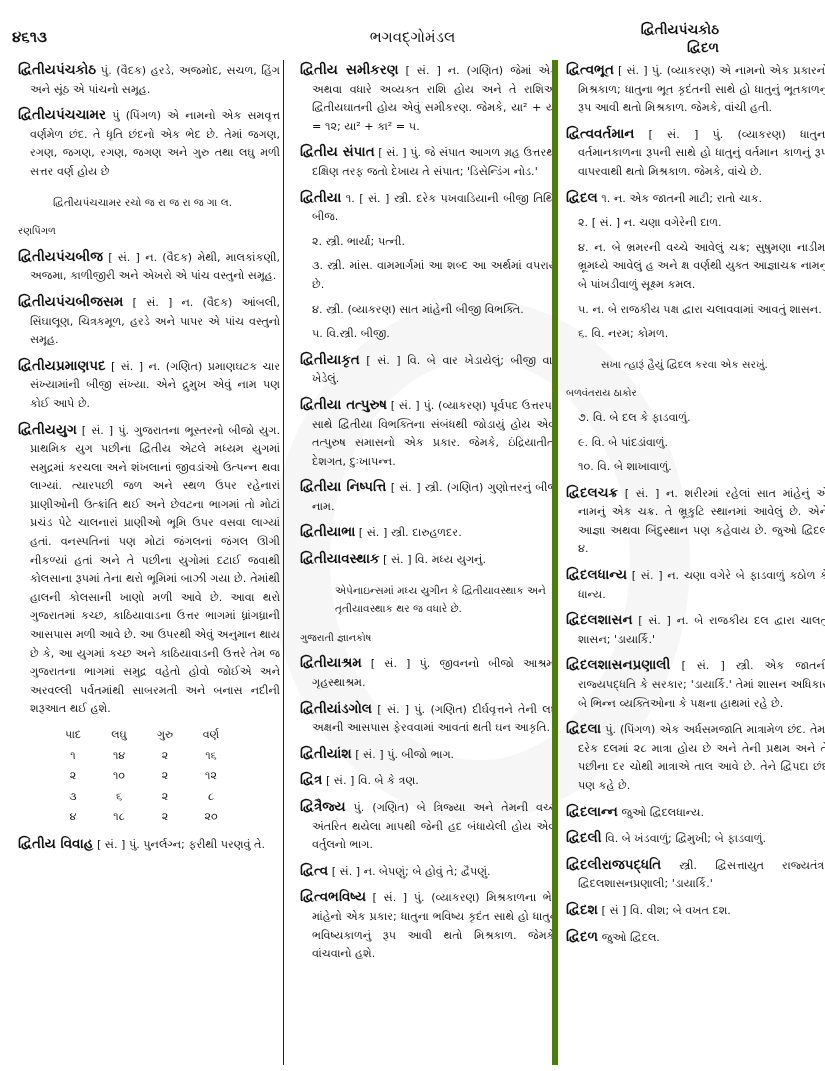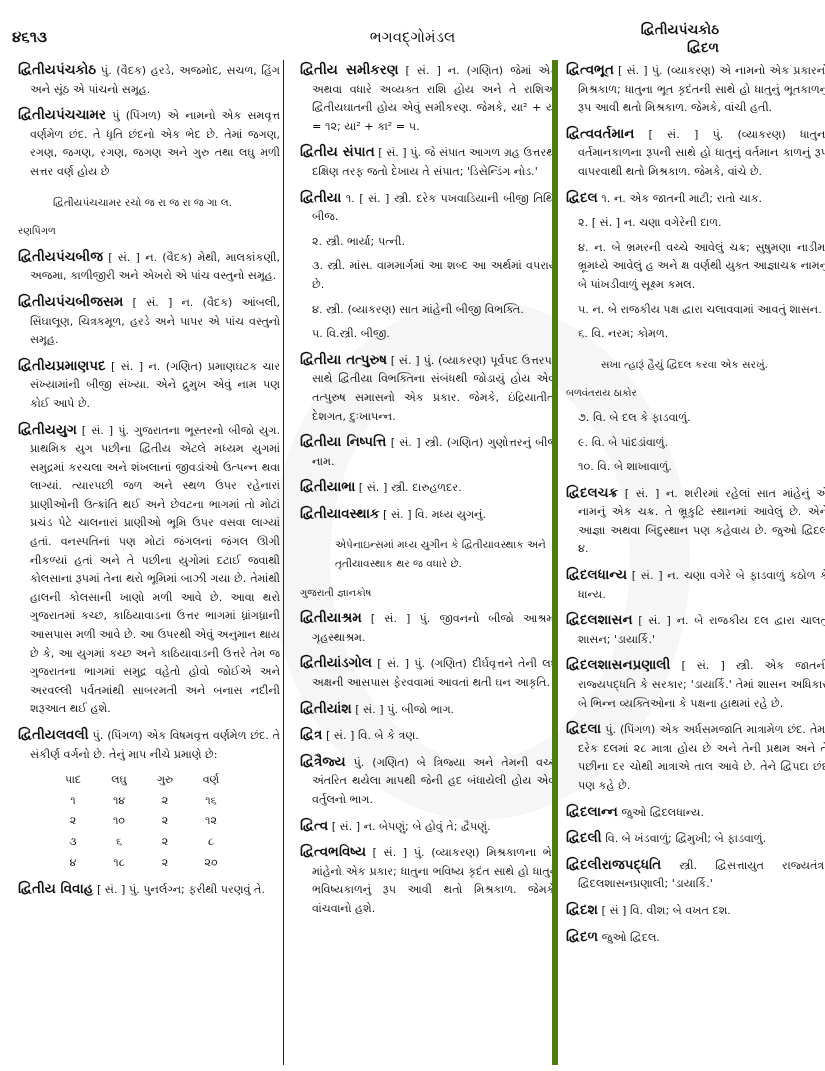--- a/index.html
+++ b/index.html
@@ -44,21 +44,20 @@
 
     <div class="col c1">
       <p class="entry"><span class="hw">દ્વિતીયપંચકોઠ</span><span> પું. (વૈદક) હરડે, અજમોદ, સચળ, હિંગ અને સૂંઠ એ પાંચનો સમૂહ.</span></p>
       <p class="entry"><span class="hw">દ્વિતીયપંચચામર</span><span> પું (પિંગળ) એ નામનો એક સમવૃત્ત વર્ણમેળ છંદ. તે ધૃતિ છંદનો એક ભેદ છે. તેમાં જગણ, રગણ, જગણ, રગણ, જગણ અને ગુરુ તથા લઘુ મળી સત્તર વર્ણ હોય છે</span></p>
       <p class="quote">દ્વિતીયપંચચામર રચો જ રા જ રા જ ગા લ.</p>
       <p class="qsrc">રણપિંગળ</p>
       <p class="entry"><span class="hw">દ્વિતીયપંચબીજ</span><span> [ સં. ] ન. (વૈદક) મેથી, માલકાંકણી, અજમા, કાળીજીરી અને એખરો એ પાંચ વસ્તુનો સમૂહ.</span></p>
       <p class="entry"><span class="hw">દ્વિતીયપંચબીજસમ</span><span> [ સં. ] ન. (વૈદક) આંબલી, સિંઘાલૂણ, ચિત્રકમૂળ, હરડે અને પાપર એ પાંચ વસ્તુનો સમૂહ.</span></p>
       <p class="entry"><span class="hw">દ્વિતીયપ્રમાણપદ</span><span> [ સં. ] ન. (ગણિત) પ્રમાણઘટક ચાર સંખ્યામાંની બીજી સંખ્યા. એને દ્રુમુખ એવું નામ પણ કોઈ આપે છે.</span></p>
       <p class="entry"><span class="hw">દ્વિતીયયુગ</span><span> [ સં. ] પું. ગુજરાતના ભૂસ્તરનો બીજો યુગ. પ્રાથમિક યુગ પછીના દ્વિતીય એટલે મધ્યમ યુગમાં સમુદ્રમાં કરચલા અને શંખલાનાં જીવડાંઓ ઉત્પન્ન થવા લાગ્યાં. ત્યારપછી જળ અને સ્થળ ઉપર રહેનારાં પ્રાણીઓની ઉત્ક્રાંતિ થઈ અને છેવટના ભાગમાં તો મોટાં પ્રચંડ પેટે ચાલનારાં પ્રાણીઓ ભૂમિ ઉપર વસવા લાગ્યાં હતાં. વનસ્પતિનાં પણ મોટાં જંગલનાં જંગલ ઊગી નીકળ્યાં હતાં અને તે પછીના યુગોમાં દટાઈ જવાથી કોલસાના રૂપમાં તેના થરો ભૂમિમાં બાઝી ગયા છે. તેમાંથી હાલની કોલસાની ખાણો મળી આવે છે. આવા થરો ગુજરાતમાં કચ્છ, કાઠિયાવાડના ઉત્તર ભાગમાં ધ્રાંગધ્રાની આસપાસ મળી આવે છે. આ ઉપરથી એવું અનુમાન થાય છે કે, આ યુગમાં કચ્છ અને કાઠિયાવાડની ઉત્તરે તેમ જ ગુજરાતના ભાગમાં સમુદ્ર વહેતો હોવો જોઈએ અને અરવલ્લી પર્વતમાંથી સાબરમતી અને બનાસ નદીની શરૂઆત થઈ હશે.</span></p>
-      <p class="entry"><span class="hw">દ્વિતીયલવલી</span><span> પું. (પિંગળ) એક વિષમવૃત્ત વર્ણમેળ છંદ. તે સંકીર્ણ વર્ગનો છે. તેનું માપ નીચે પ્રમાણે છે:</span></p>
       <table class="meter">
         <tbody>
             <tr>
           <td>પાદ</td>
           <td>લઘુ</td>
           <td>ગુરુ</td>
           <td>વર્ણ</td>
         </tr>
         <tr>
           <td>૧</td>
@@ -90,20 +89,21 @@
     </div>
 
     <div class="col c2">
       <p class="entry"><span class="hw">દ્વિતીય સમીકરણ</span><span> [ સં. ] ન. (ગણિત) જેમાં એક અથવા વધારે અવ્યક્ત રાશિ હોય અને તે રાશિઓ દ્વિતીયઘાતની હોય એવું સમીકરણ. જેમકે, યા² + યા = ૧૨; યા² + કા² = ૫.</span></p>
       <p class="entry"><span class="hw">દ્વિતીય સંપાત</span><span> [ સં. ] પું. જે સંપાત આગળ ગ્રહ ઉત્તરથી દક્ષિણ તરફ જતો દેખાય તે સંપાત; 'ડિસેન્ડિંગ નોડ.'</span></p>
       <p class="entry"><span class="hw">દ્વિતીયા</span><span> ૧. [ સં. ] સ્ત્રી. દરેક પખવાડિયાની બીજી તિથિ; બીજ.</span></p>
       <p class="sub">૨. સ્ત્રી. ભાર્યા; પત્ની.</p>
       <p class="sub">૩. સ્ત્રી. માંસ. વામમાર્ગમાં આ શબ્દ આ અર્થમાં વપરાય છે.</p>
       <p class="sub">૪. સ્ત્રી. (વ્યાકરણ) સાત માંહેની બીજી વિભક્તિ.</p>
       <p class="sub">૫. વિ.સ્ત્રી. બીજી.</p>
+      <p class="entry"><span class="hw">દ્વિતીયાકૃત</span><span> [ સં. ] વિ. બે વાર ખેડાયેલું; બીજી વાર ખેડેલું.</span></p>
       <p class="entry"><span class="hw">દ્વિતીયા તત્પુરુષ</span><span> [ સં. ] પું. (વ્યાકરણ) પૂર્વપદ ઉત્તરપદ સાથે દ્વિતીયા વિભક્તિના સંબંધથી જોડાયું હોય એવો તત્પુરુષ સમાસનો એક પ્રકાર. જેમકે, ઇંદ્રિયાતીત, દેશગત, દુઃખાપન્ન.</span></p>
       <p class="entry"><span class="hw">દ્વિતીયા નિષ્પત્તિ</span><span> [ સં. ] સ્ત્રી. (ગણિત) ગુણોત્તરનું બીજું નામ.</span></p>
       <p class="entry"><span class="hw">દ્વિતીયાભા</span><span> [ સં. ] સ્ત્રી. દારુહળદર.</span></p>
       <p class="entry"><span class="hw">દ્વિતીયાવસ્થાક</span><span> [ સં. ] વિ. મધ્ય યુગનું.</span></p>
       <p class="quote">એપેનાઇન્સમાં મધ્ય યુગીન કે દ્વિતીયાવસ્થાક અને તૃતીયાવસ્થાક થર જ વધારે છે.</p>
       <p class="qsrc">ગુજરાતી જ્ઞાનકોષ</p>
       <p class="entry"><span class="hw">દ્વિતીયાશ્રમ</span><span> [ સં. ] પું. જીવનનો બીજો આશ્રમ; ગૃહસ્થાશ્રમ.</span></p>
       <p class="entry"><span class="hw">દ્વિતીયાંડગોલ</span><span> [ સં. ] પું. (ગણિત) દીર્ઘવૃત્તને તેની લઘુ અક્ષની આસપાસ ફેરવવામાં આવતાં થતી ઘન આકૃતિ.</span></p>
       <p class="entry"><span class="hw">દ્વિતીયાંશ</span><span> [ સં. ] પું. બીજો ભાગ.</span></p>
       <p class="entry"><span class="hw">દ્વિત્ર</span><span> [ સં. ] વિ. બે કે ત્રણ.</span></p>

